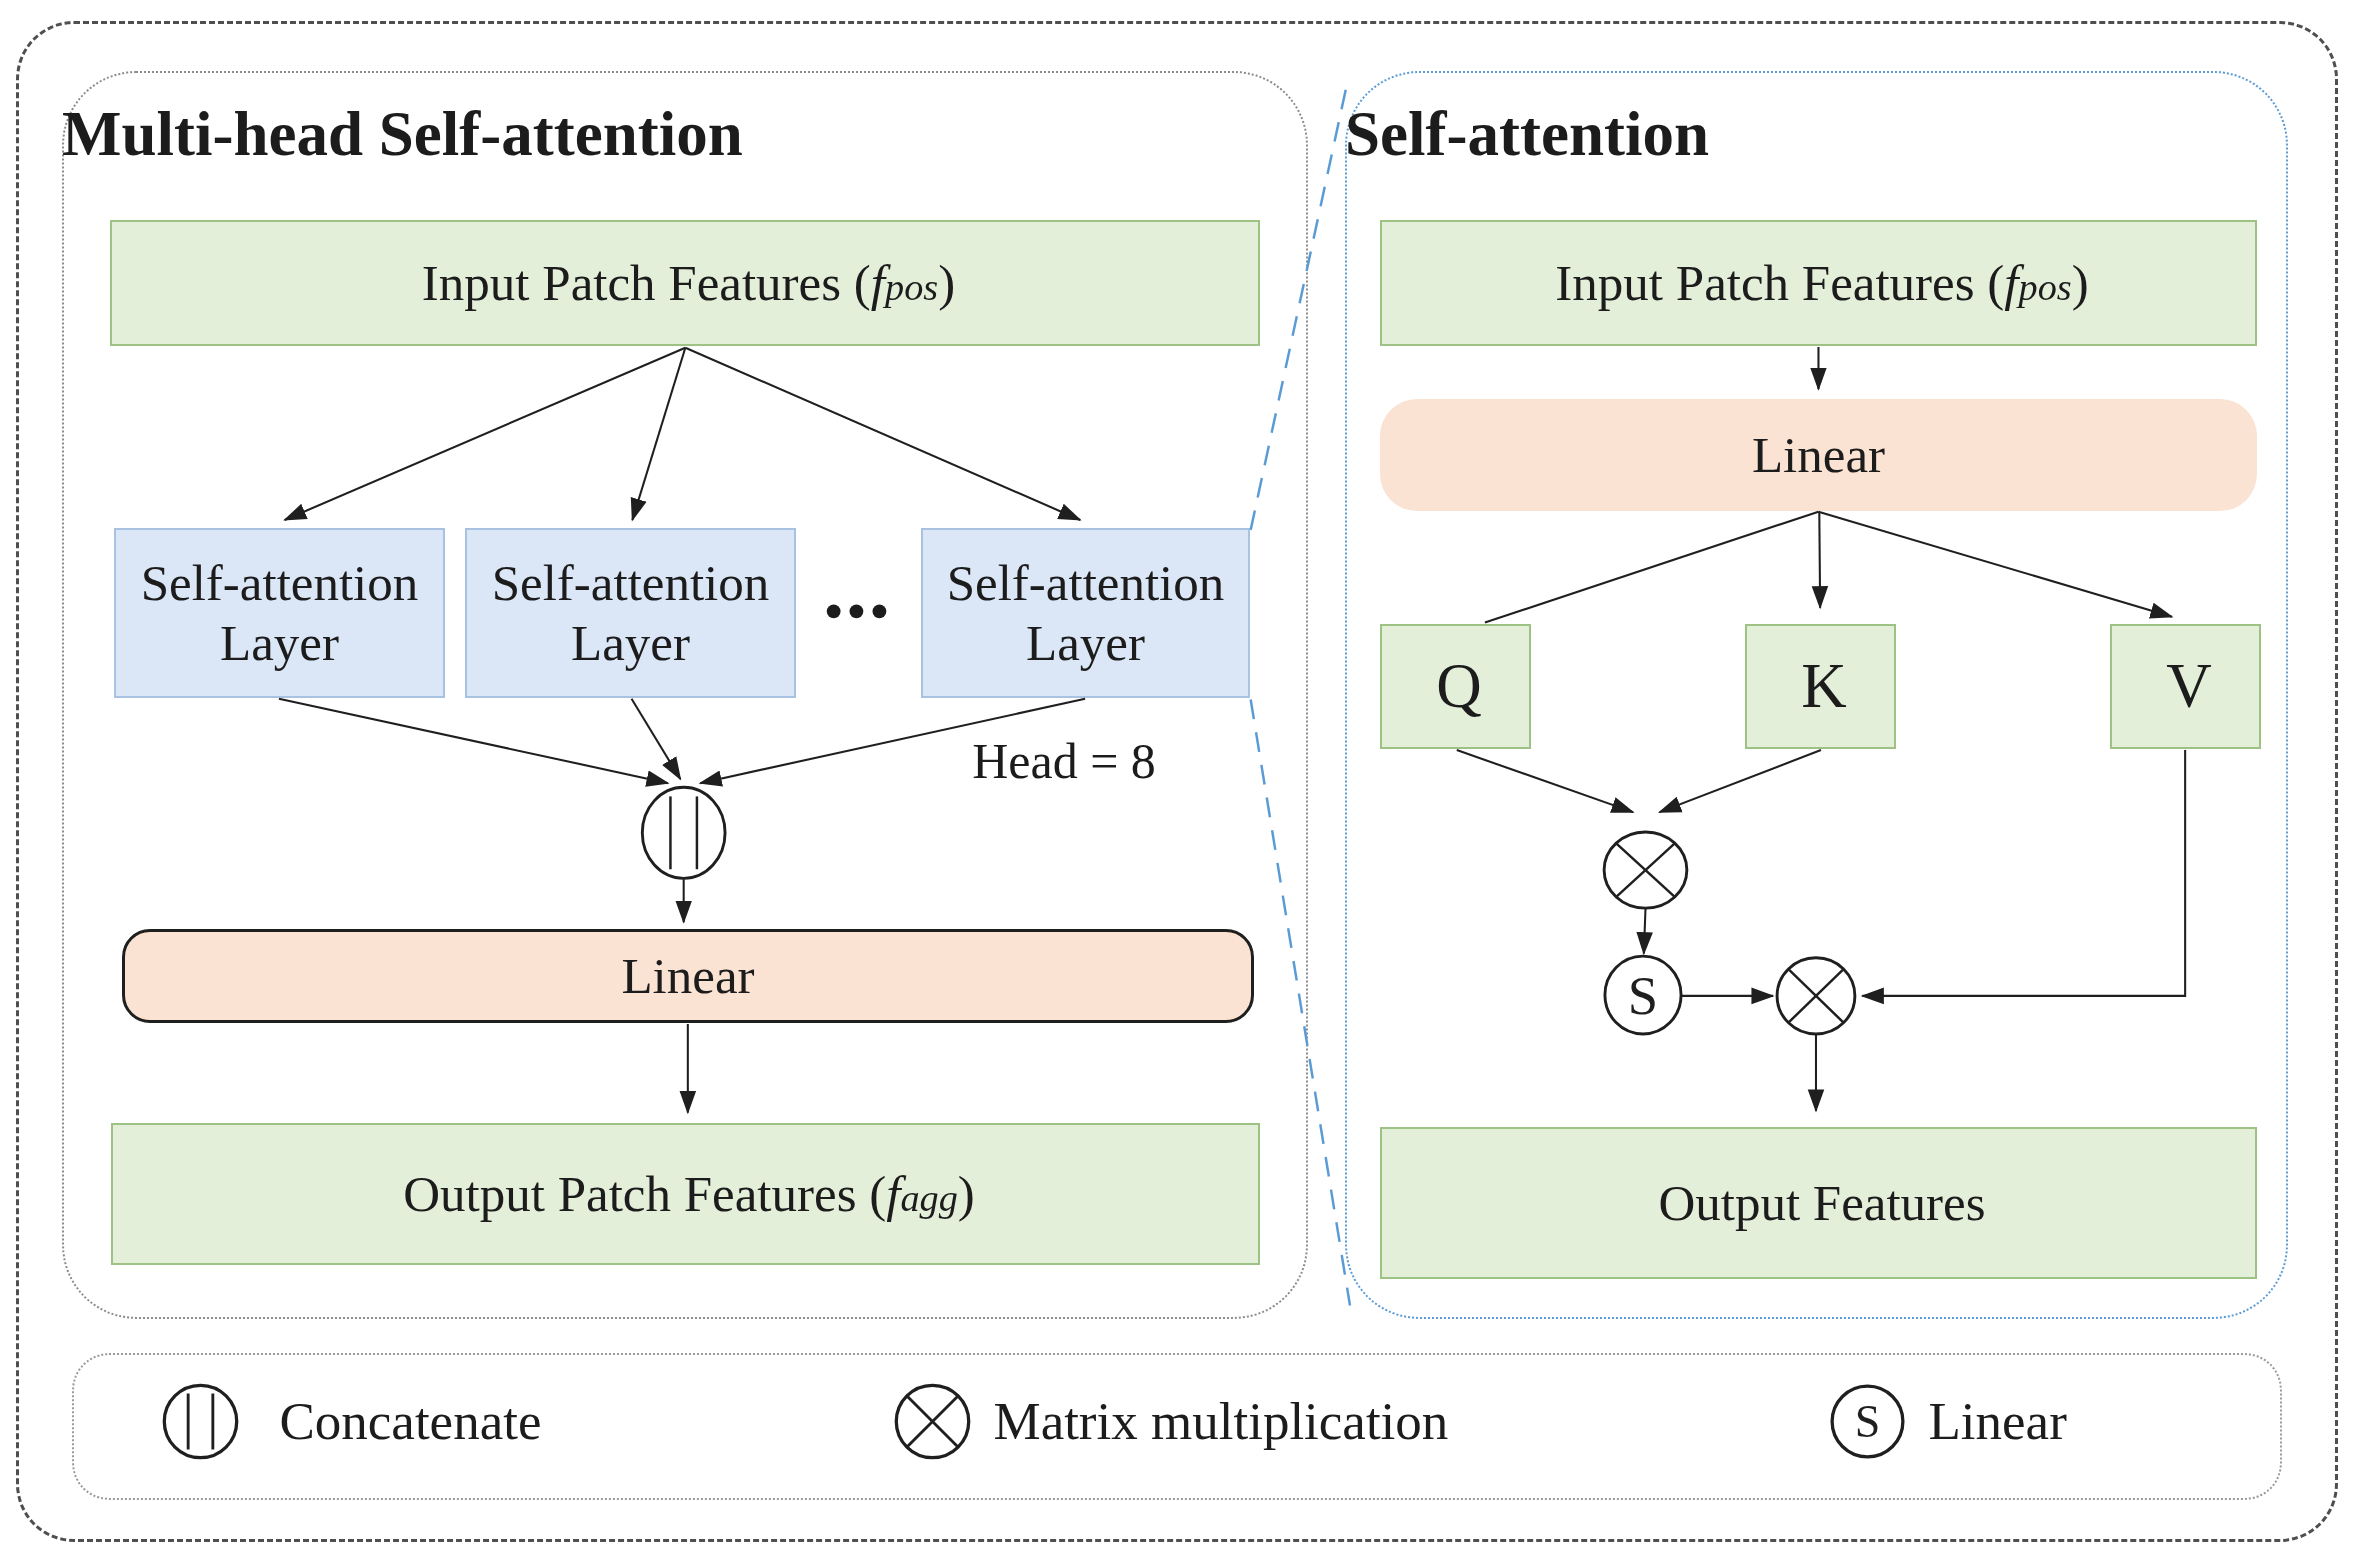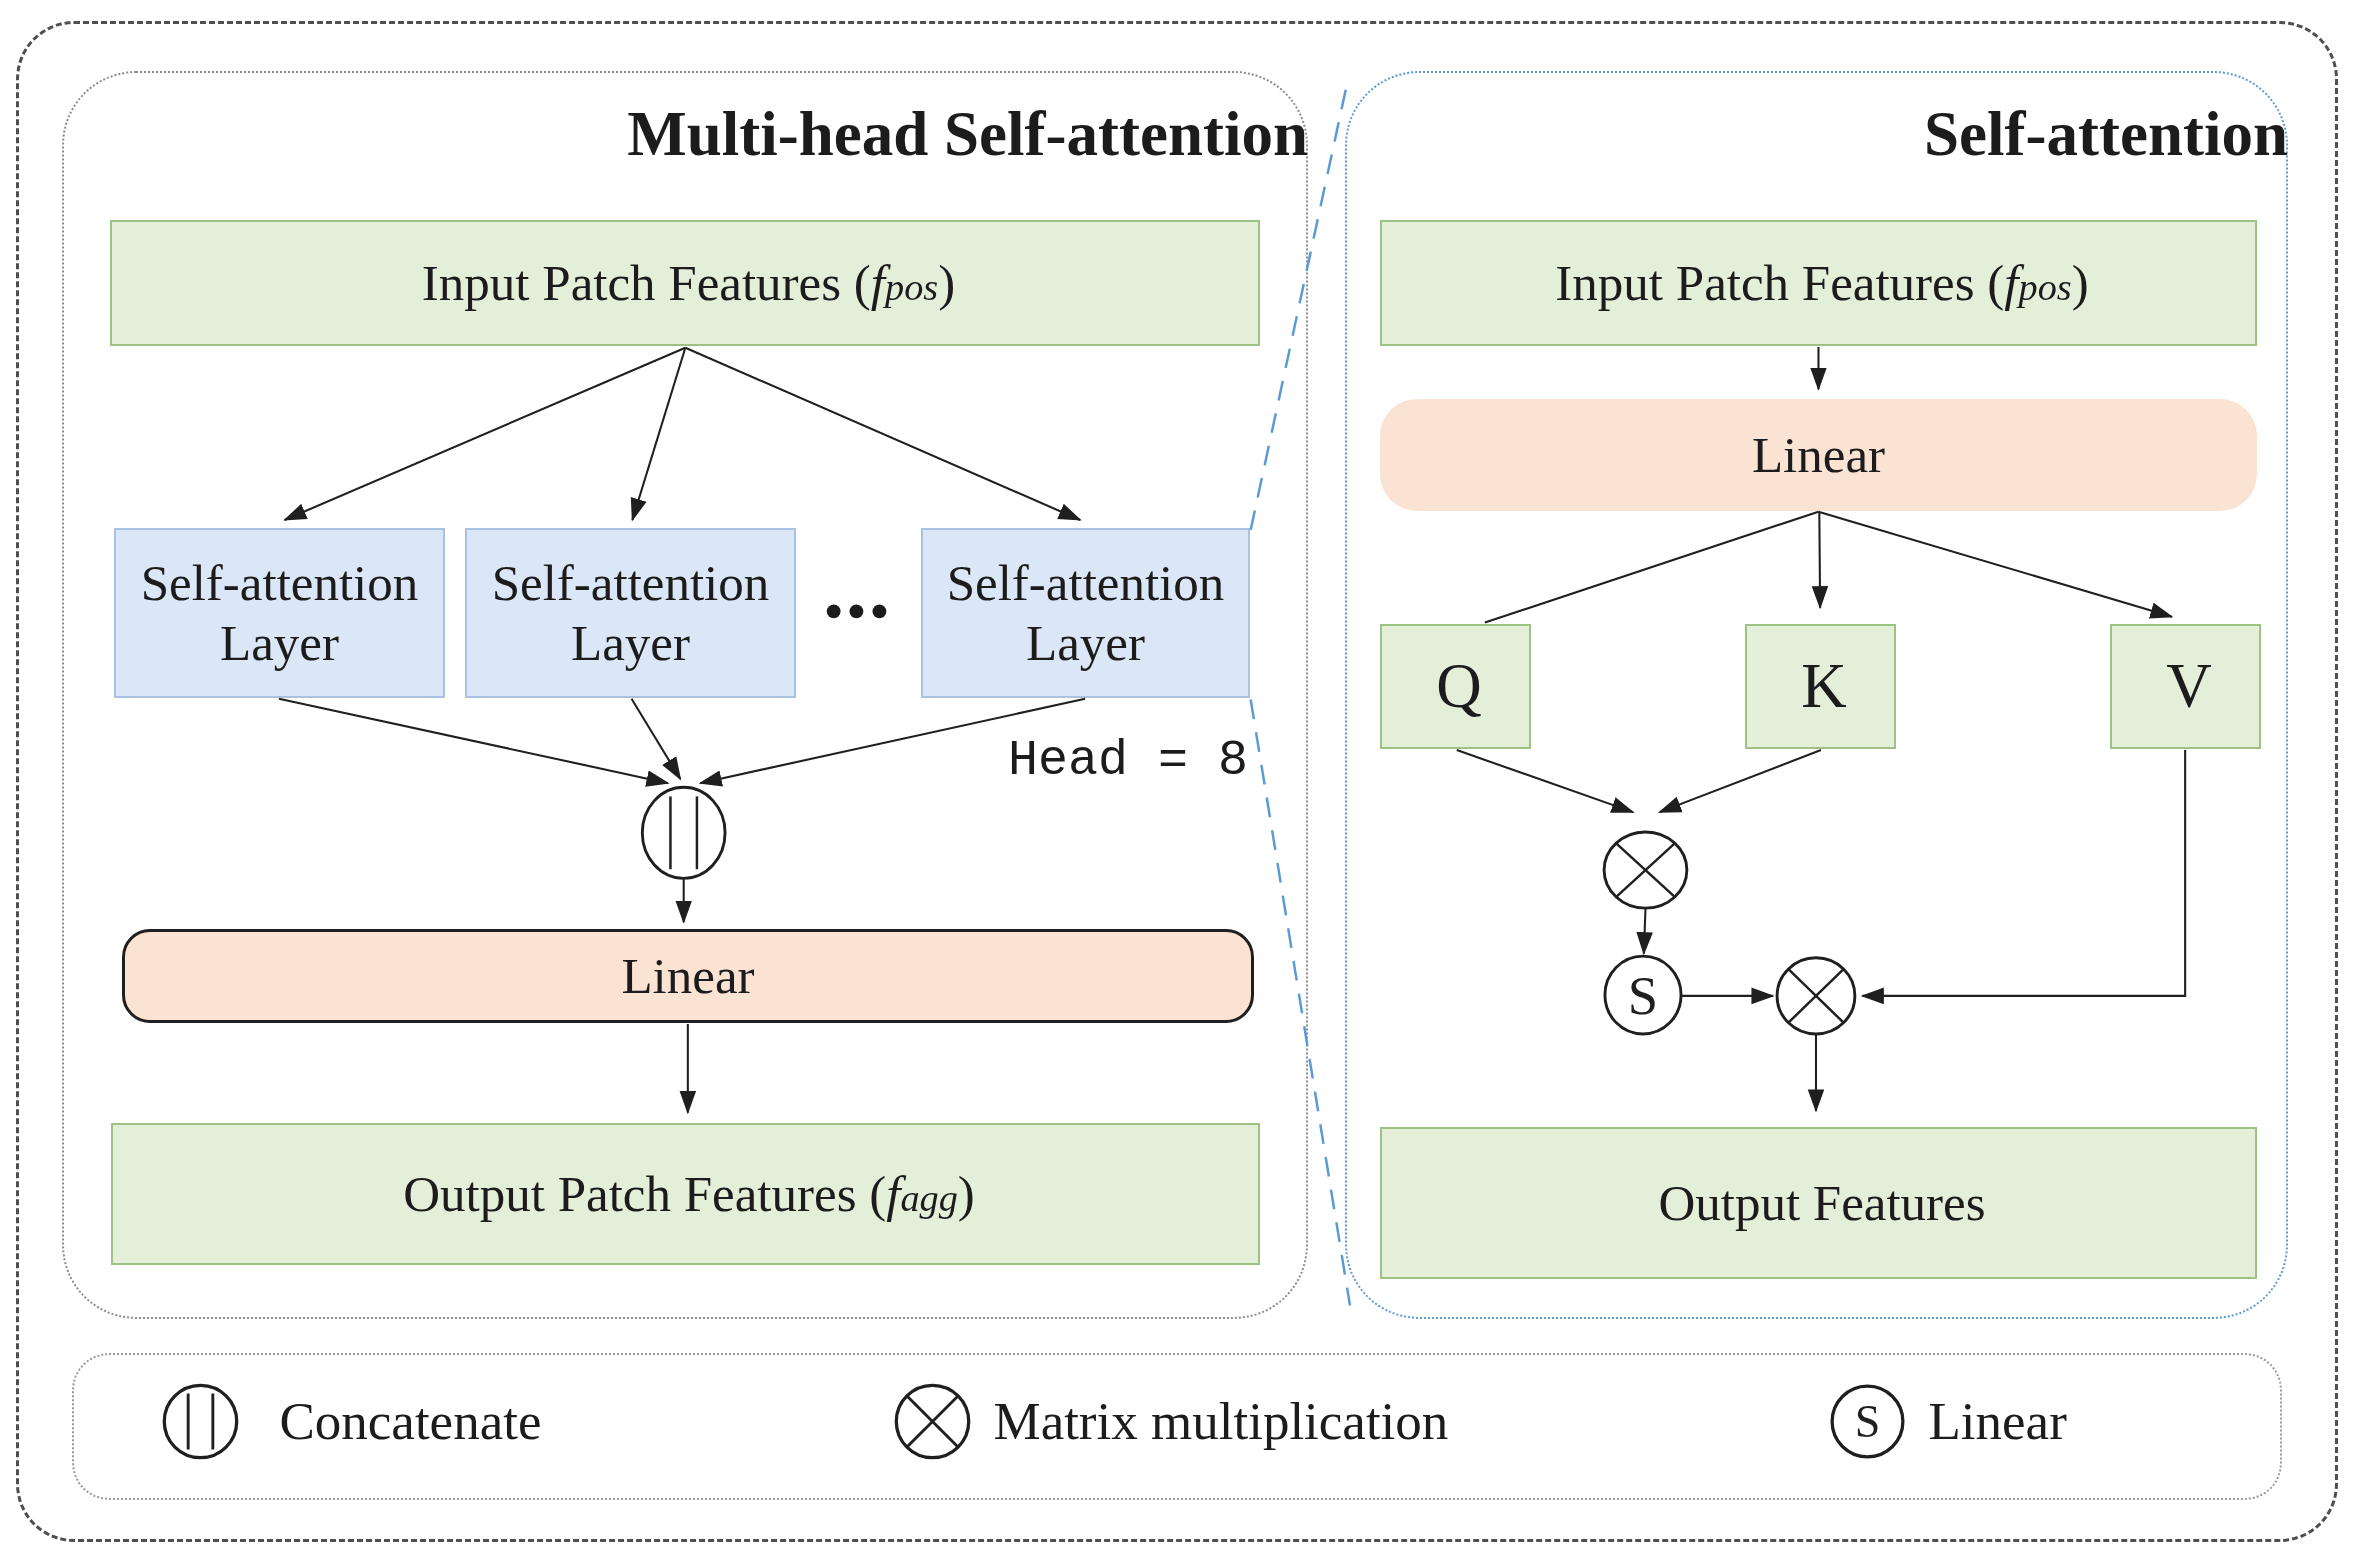--- a/index.html
+++ b/index.html
@@ -9,21 +9,21 @@
   }
   .abs { position:absolute; box-sizing:border-box; }
   .box { display:flex; align-items:center; justify-content:center; text-align:center; }
   .green  { background:#e4efda; border:2.5px solid #9dc284;padding-left:7px; }
   .blue   { background:#dbe7f6; border:2.5px solid #a9c2e2; }
   .peach-bordered { background:#fbe3d4; border:3.3px solid #1f1f1f; border-radius:28px; }
   .peach  { background:#fbe3d4; border-radius:37px; }
   .label62 { font-size:51px; line-height:1.18; }
   .label60 { font-size:50px; }
   .qkv { font-size:63px; }
-  .title { font-size:63px; font-weight:bold; text-align:right; }
+  .title { font-size:63px; font-weight:bold; text-align:left; }
   .mvar { font-style:italic; }
   .msub { font-style:italic; font-size:0.75em; }
   .panel { border-radius:74px; }
   .panel.gray { border:2.5px dotted #8c8c8c; }
   .panel.bluedot { border:2.5px dotted #5b9bd5; }
   .outer { border:3.3px dashed #4f4f4f; border-radius:58px; }
   .legendbox { border:2.5px dotted #9a9a9a; border-radius:37px; }
   .legend-item { display:flex; align-items:center; height:91px; }
   .legend-item .lbl { font-size:53px; margin-left:21.5px; line-height:91px; white-space:nowrap; }
   .dots { font-size:51px; font-weight:bold; letter-spacing:5px; display:flex; align-items:center; justify-content:center; }
@@ -52,21 +52,21 @@
   <div>Self-attention</div>
   <div>Layer</div>
 </div>
 <div class="abs box blue label62 node" style="left:921px; top:528px; width:329px; height:170px; flex-direction:column;">
   <div>Self-attention</div>
   <div>Layer</div>
 </div>
 
 <div class="abs dots" style="left:795px; top:573px; width:128px; height:76px;">•••</div>
 
-<div class="abs label60" style="left:971px; top:732px; width:314px; text-align:center;font-family:Liberation Mono, monospace;">Head = 8</div>
+<div class="abs label60" style="left:907px; top:732px; width:314px; text-align:center;">Head = 8</div>
 
 <div class="abs box peach-bordered label62 node" style="left:122px; top:929px; width:1132px; height:94px;">Linear</div>
 
 <div class="abs box green label62 node" style="left:111px; top:1123px; width:1149px; height:142px;">
   <span><span>Output Patch Features (</span><span class="mvar">f</span><span class="msub">agg</span><span>)</span></span>
 </div>
 
 <div class="abs panel bluedot" style="left:1345px; top:71px; width:943px; height:1248px;"></div>
 
 <div class="abs title" style="left:1345px; top:98px; width:943px;">Self-attention</div>

